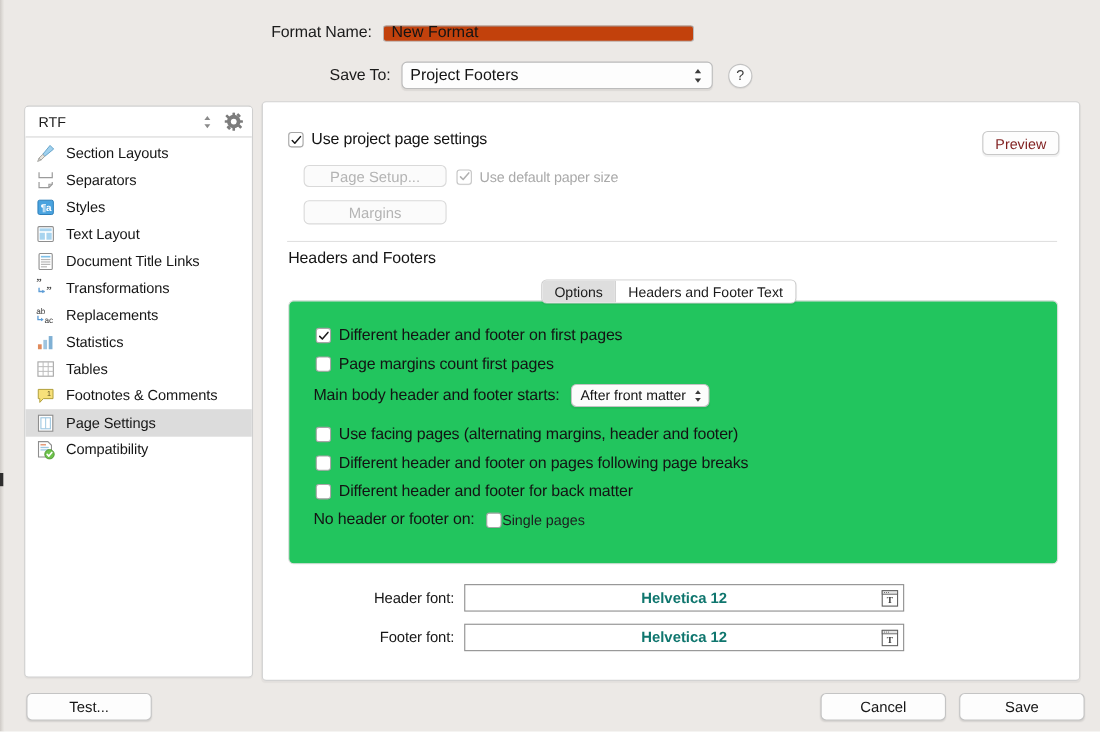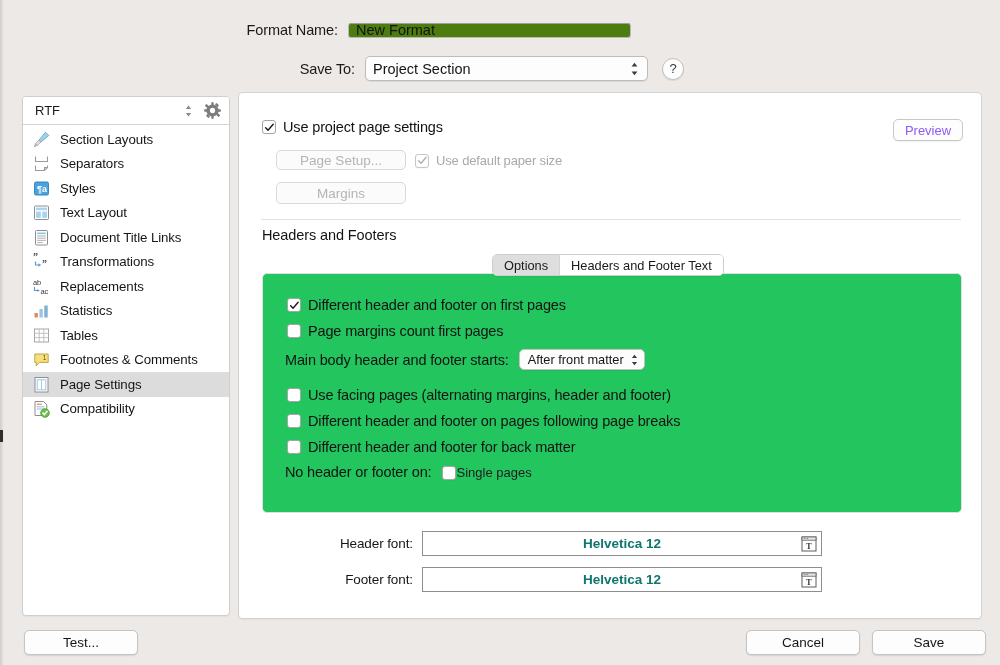--- a/index.html
+++ b/index.html
@@ -28,21 +28,21 @@
   }
 
   
   .topform { position: absolute; left: 0; top: 0; width: 1000px; height: 88px; }
   .frow { position: absolute; display: flex; align-items: center; }
   .flabel {
     text-align: right; font-size: 14.5px; color: #1b1b1b;
     letter-spacing: -0.1px;
   }
   .textfield {
-    background: #4d7c0f;
+    background: #c2410c;
     border: 1px solid #b9b9b9;
     border-top-color: #9e9e9e;
     border-radius: 3px;
     height: 15px;
     display: flex; align-items: center;
     padding: 0 7px;
     font-size: 14.5px;
     color: #141414;
   }
   .popupbtn {
@@ -132,21 +132,21 @@
     border-radius: 5px;
     display: flex; align-items: center; justify-content: center;
     color: #b4b4b4;
     font-size: 13.5px;
   }
   .previewbtn {
     background: #fdfdfd;
     border: 1px solid #c8c8c8;
     border-radius: 5px;
     display: flex; align-items: center; justify-content: center;
-    color: #8b5cf6; font-size: 13px;
+    color: #7f1d1d; font-size: 13px;
     box-shadow: 0 1px 1px rgba(0,0,0,.06);
   }
 
   .divider { position: absolute; height: 1px; background: #e0e0e0; }
   .sect-title { position: absolute; font-size: 14.5px; color: #141414; letter-spacing: -0.1px; }
 
   
   .segwrap {
     position: absolute;
     display: flex;
@@ -226,21 +226,21 @@
 <div class="topform">
 
   <div class="frow" style="left:238px; top:22px; width:420px;">
     <span class="flabel" style="width:100px;">Format Name:</span>
     <div class="textfield" style="margin-left:10px; width:283px;">New Format</div>
   </div>
 
   <div class="frow" style="left:255px; top:56px; width:440px;">
     <span class="flabel" style="width:100px;">Save To:</span>
     <div class="popupbtn" style="margin-left:10px; width:283px;">
-      <span>Project Section</span>
+      <span>Project Footers</span>
       <svg class="chev-v" viewBox="0 0 11 16">
         <path d="M5.5 1.8 L8.4 5.6 L2.6 5.6 Z" fill="#3b3b3b"></path>
         <path d="M5.5 14.2 L8.4 10.4 L2.6 10.4 Z" fill="#3b3b3b"></path>
       </svg>
     </div>
     <div class="helpbtn" style="margin-left:14px;">
       <span>?</span>
     </div>
   </div>
 

